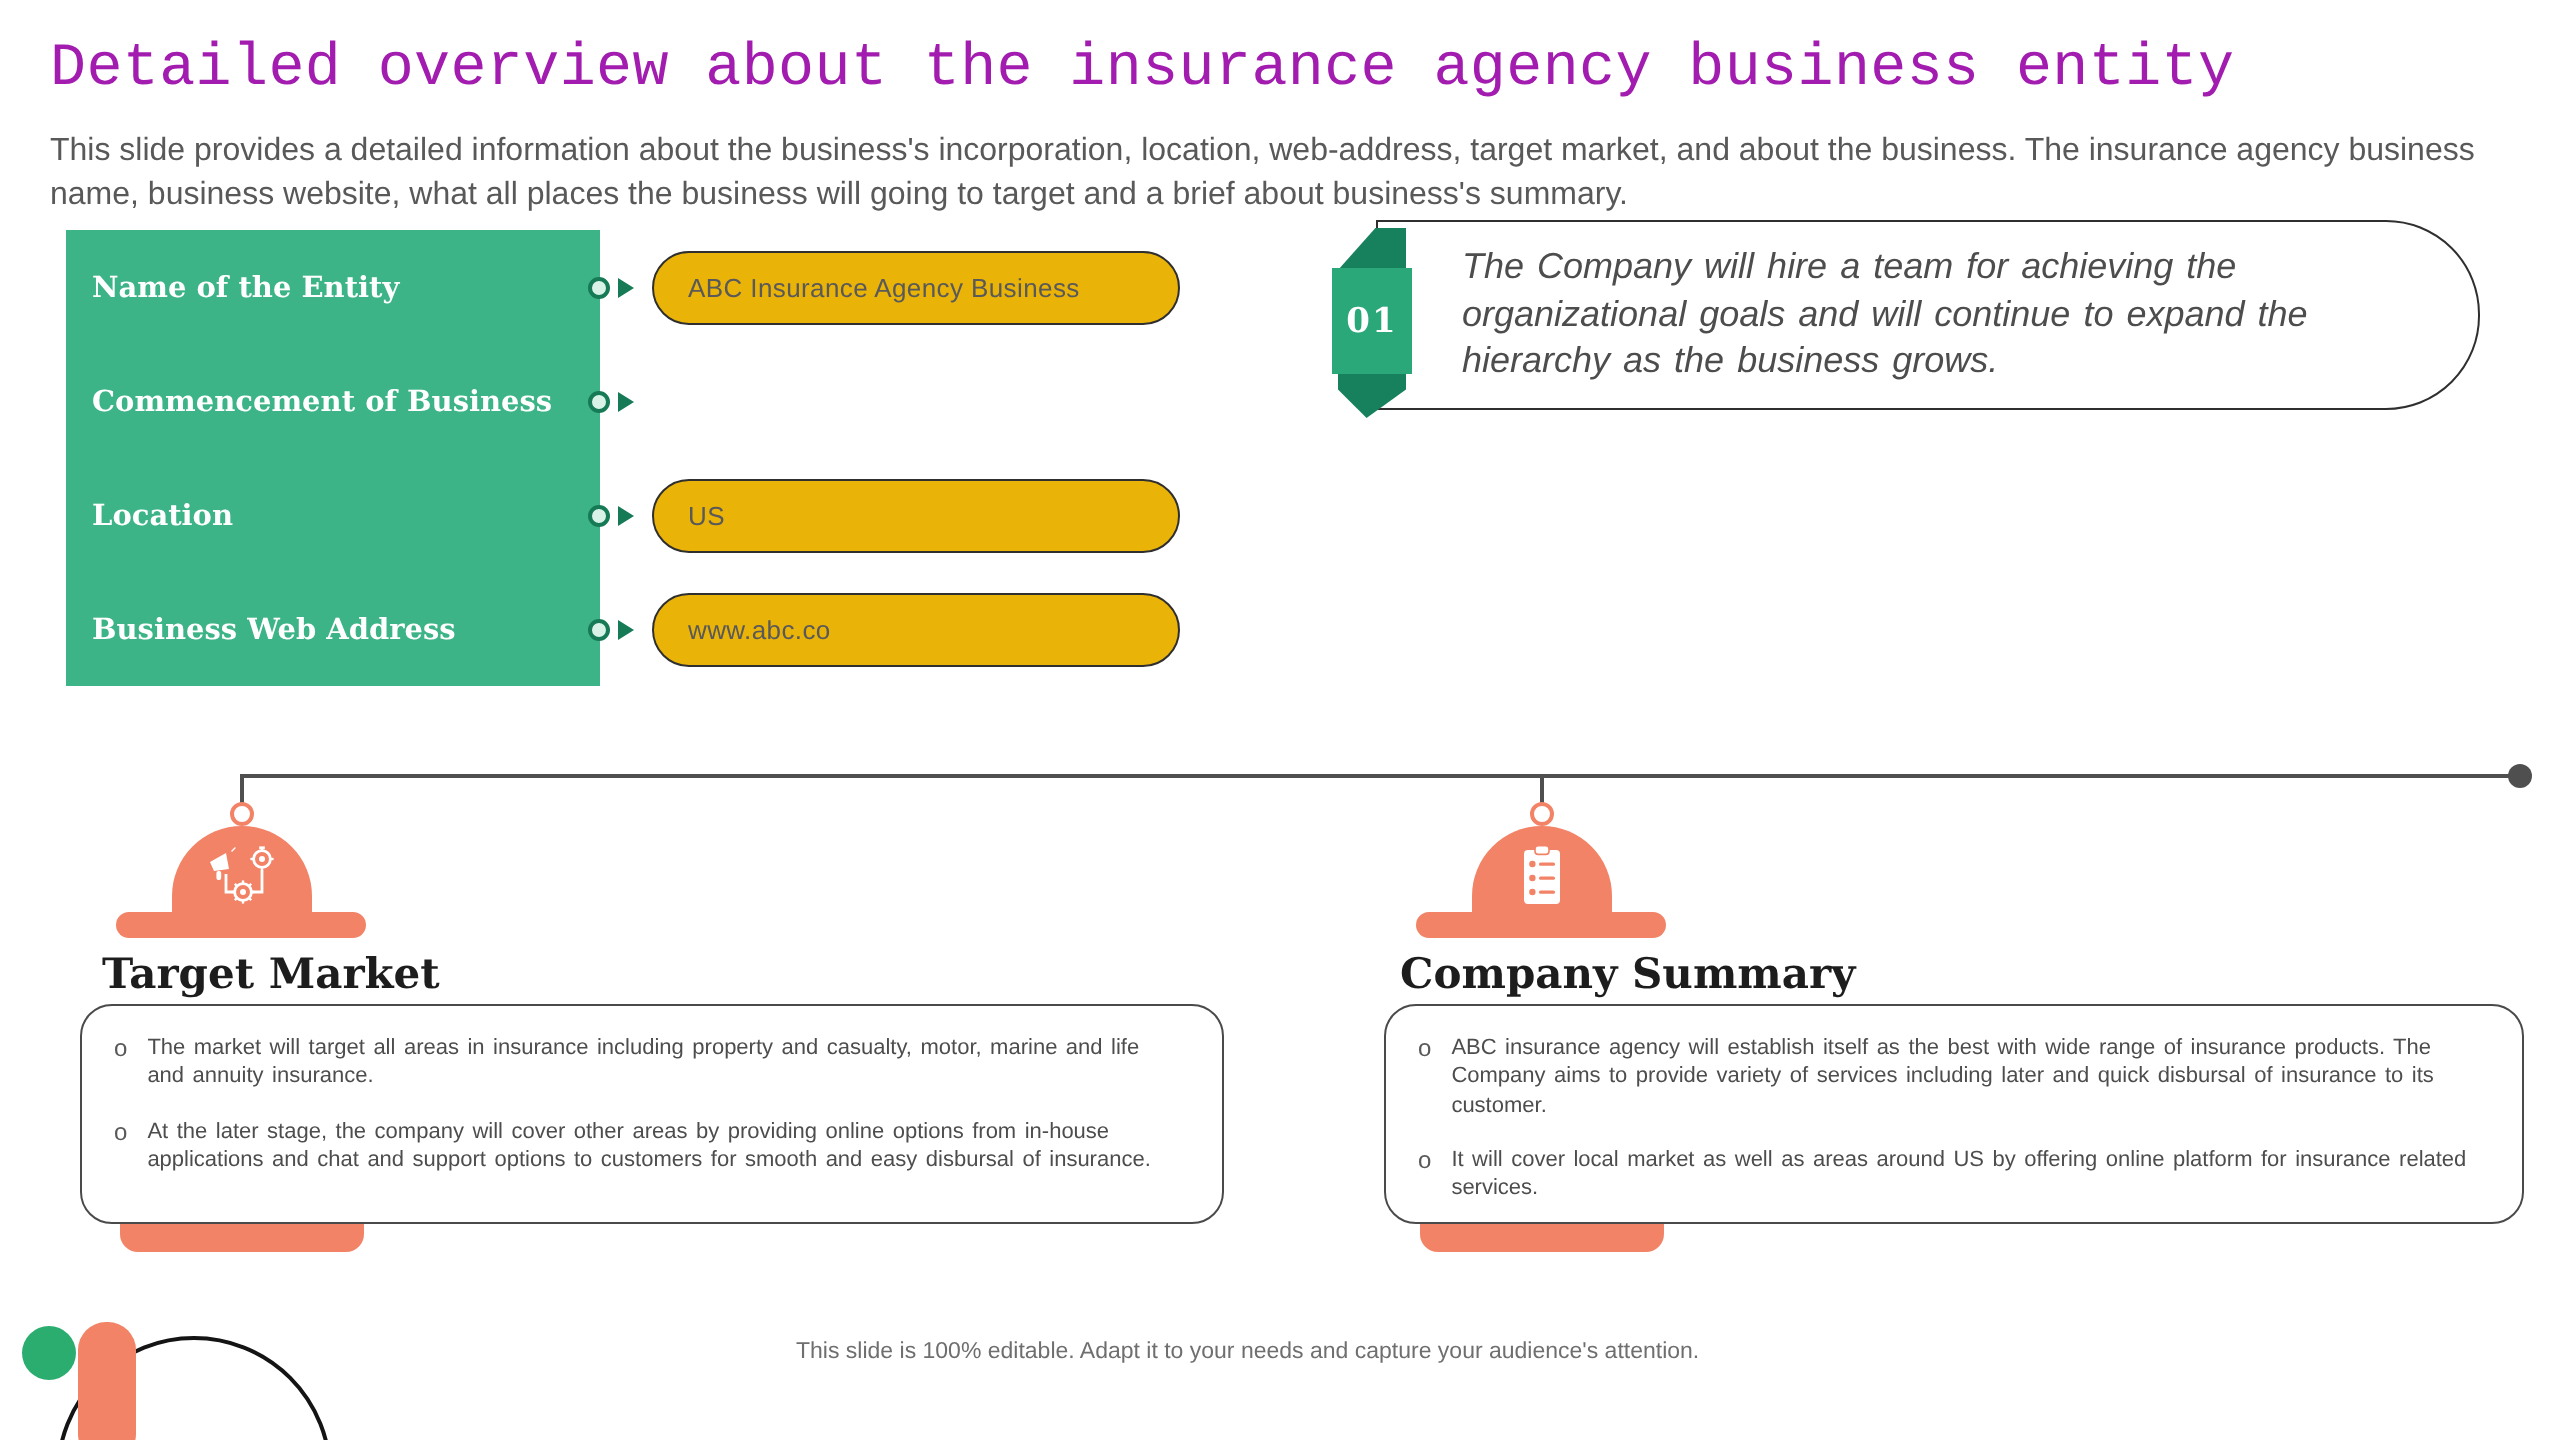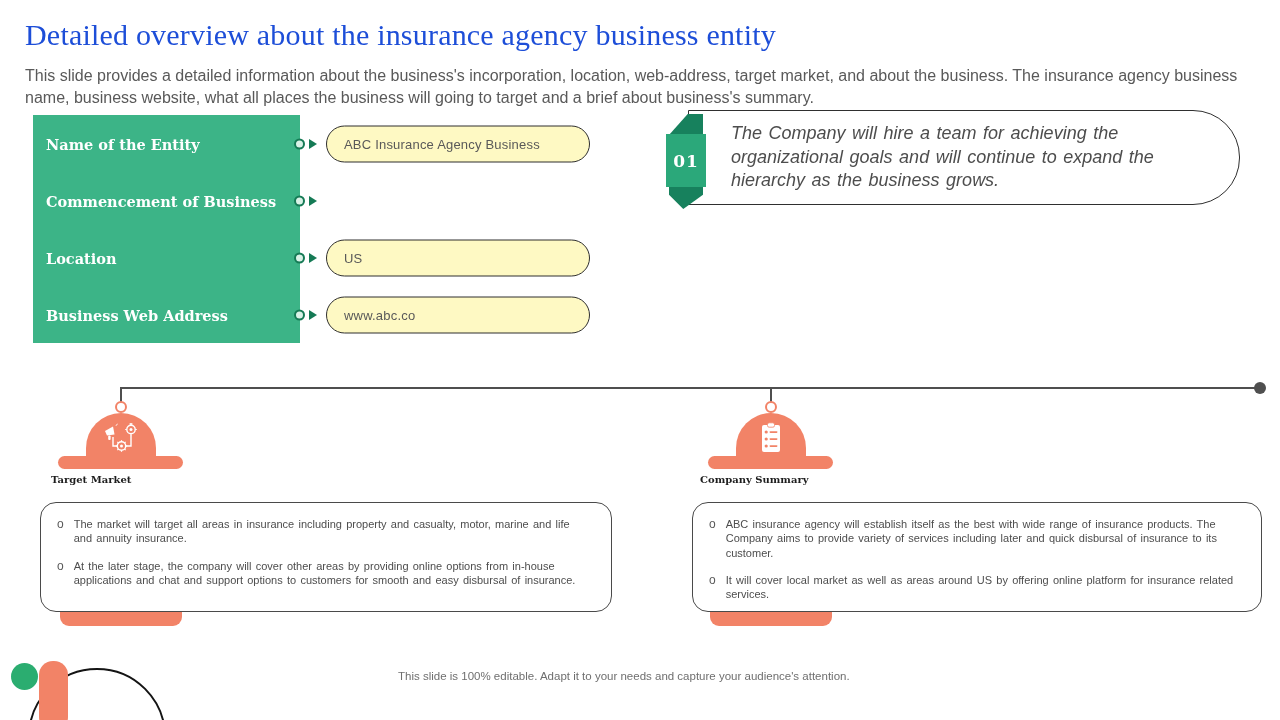--- a/index.html
+++ b/index.html
@@ -4,22 +4,22 @@
 <style>
   * { margin:0; padding:0; box-sizing:border-box; }
   html,body { background:#e9e9e9; }
   .slide {
     position:relative; width:1280px; height:720px; background:#ffffff;
     overflow:hidden; font-family:"Liberation Sans", sans-serif;
   }
   
   .title {
     position:absolute; left:25px; top:18px; width:1100px;
-    font-family:Liberation Serif, serif;
-    font-size:30px; color:#1d4ed8; letter-spacing:.2px; font-weight:500;
+    font-family:Liberation Mono, monospace;
+    font-size:30px; color:#a21caf; letter-spacing:.2px; font-weight:500;
   }
   .subtitle {
     position:absolute; left:25px; top:65px; width:1220px;
     font-size:16px; line-height:1.35; color:#595959;
   }
   
   .entity-form { position:absolute; left:33px; top:115px; width:560px; height:228px; }
   .entity-panel { position:absolute; left:0; top:0; width:267px; height:228px; background:#3CB487; }
   .field-row { position:absolute; left:0; width:560px; height:57px; }
   .field-row .label {
@@ -33,21 +33,21 @@
     background:#d9f2e7; border:2.5px solid #157a55;
   }
   .conn-arrow {
     position:absolute; left:276px; top:50%; transform:translateY(-50%);
     width:0; height:0; border-left:8px solid #157a55;
     border-top:5px solid transparent; border-bottom:5px solid transparent;
   }
   .pill {
     position:absolute; left:293px; top:50%; transform:translateY(-50%);
     width:264px; height:37px; border:1.3px solid #2f2f2f; border-radius:19px;
-    background:#fef9c3; display:flex; align-items:center; padding-left:17px;
+    background:#eab308; display:flex; align-items:center; padding-left:17px;
     font-size:13px; color:#595959; letter-spacing:.2px;
   }
   
   .callout {
     position:absolute; left:688px; width:552px; height:95px; background:#fff;
     border:1.3px solid #2f2f2f; border-radius:0 47px 47px 0;
     display:flex; align-items:center; padding:8px 62px 8px 42px;
   }
   .callout .text { font-size:18px; line-height:1.3; color:#4d4d4d; word-spacing:1.5px;font-style:italic; }
   .ribbon { position:absolute; left:-23px; top:0; width:40px; height:95px; }
@@ -74,21 +74,21 @@
     background:#fff; border:2.6px solid #F28367;
   }
   .bell {
     position:absolute; top:413px; width:70px; height:49px; background:#F28367;
     border-radius:38px 38px 6px 6px; display:flex; align-items:center; justify-content:center;
   }
   .brim { position:absolute; top:456px; width:125px; height:13px; background:#F28367; border-radius:7px; }
   .section-title {
     position:absolute; top:474px;
     font-family:"DejaVu Serif", "Liberation Serif", serif; font-weight:bold;
-    font-size:10px; color:#1d1d1d;
+    font-size:21px; color:#1d1d1d;
   }
   
   .accent-bar { position:absolute; top:598px; width:122px; height:28px; background:#F28367; border-radius:9px; z-index:1; }
   .bullet-box {
     position:absolute; top:502px; height:110px; background:#fff; z-index:2;
     border:1.3px solid #4a4a4a; border-radius:16px; padding:14px 24px 10px 16px;
   }
   .bullet-item { display:flex; gap:10px; margin-bottom:13px; }
   .bullet-item .marker { font-size:12px; color:#595959; line-height:1.3; }
   .bullet-item .btext { font-size:11px; color:#4d4d4d; line-height:1.3; word-spacing:1.2px; }

